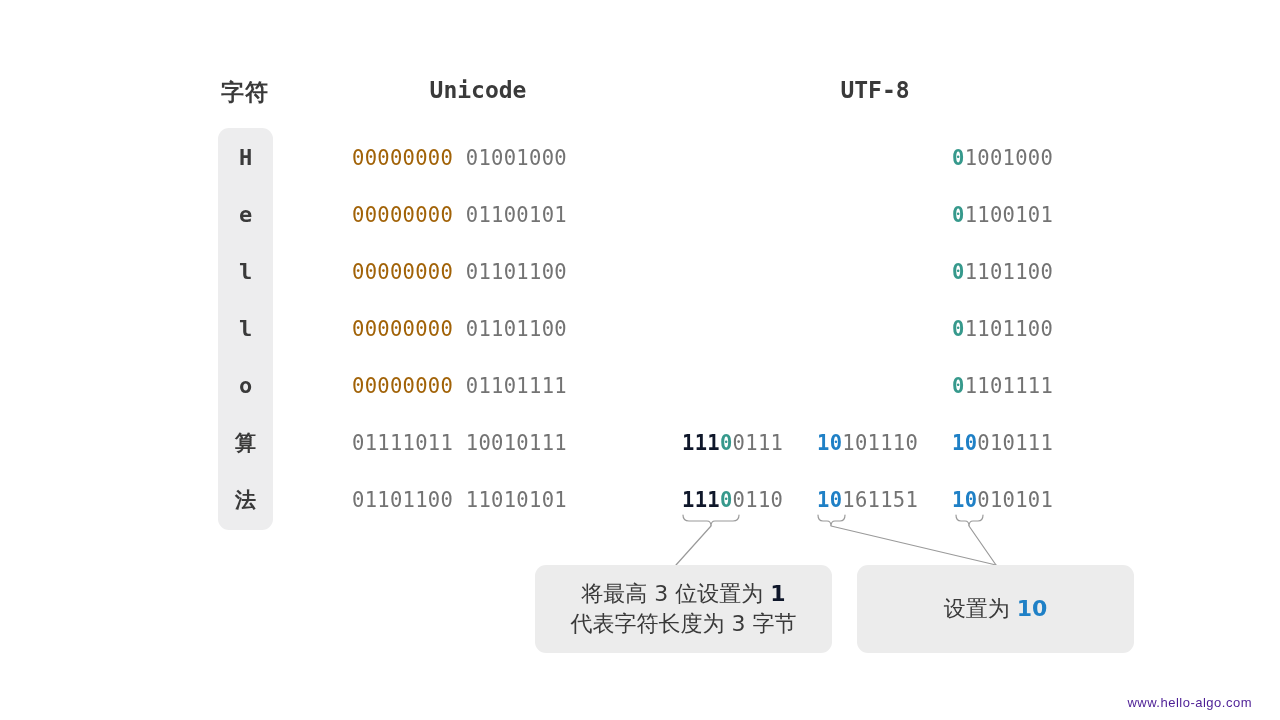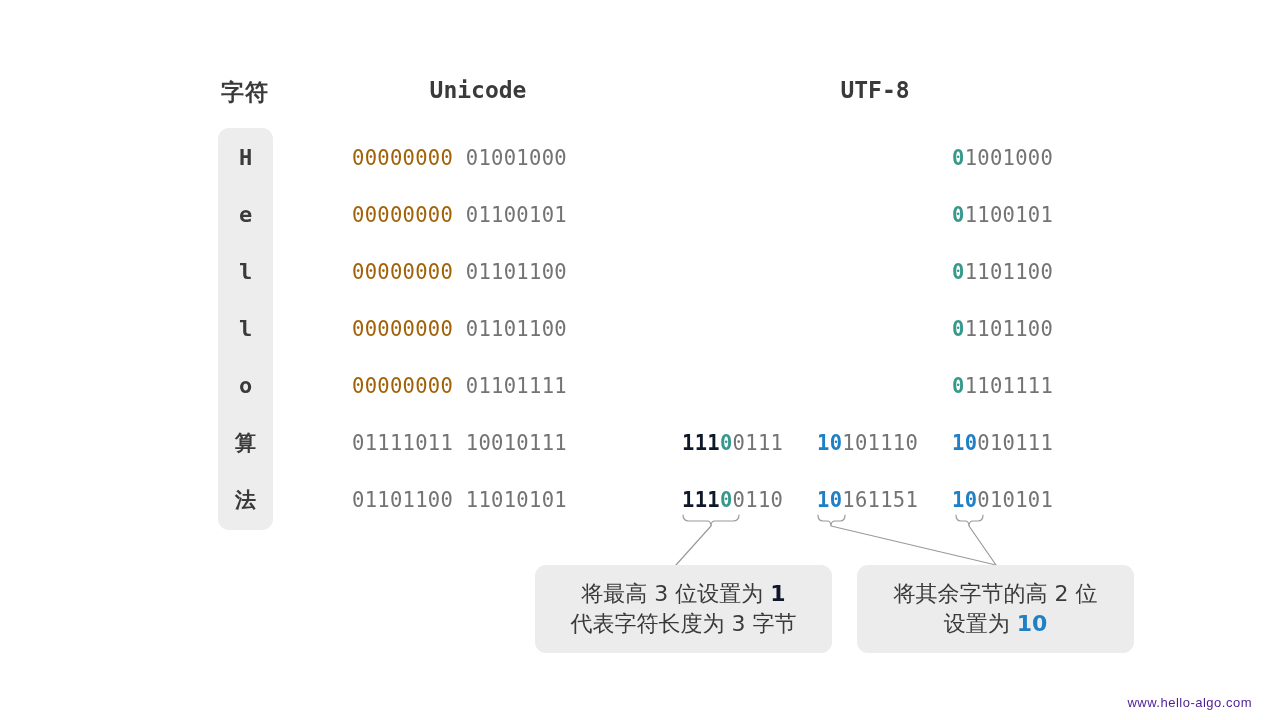--- a/index.html
+++ b/index.html
@@ -185,19 +185,18 @@
       <path d="M969,518 L996,557"></path>
     </g>
   </svg>
 
   <div class="callout" id="callout-left">
     <div class="ln"><span>将最高 3 位设置为 </span><span class="g-green">1</span></div>
     <div class="ln">代表字符长度为 3 字节</div>
   </div>
 
   <div class="callout" id="callout-right">
-    <div class="ln">将其余字节的高 2 位</div>
     <div class="ln"><span>设置为 </span><span class="g-blue">10</span></div>
   </div>
 
   <div id="watermark">www.hello-algo.com</div>
 
 </div>
 
 </body></html>

